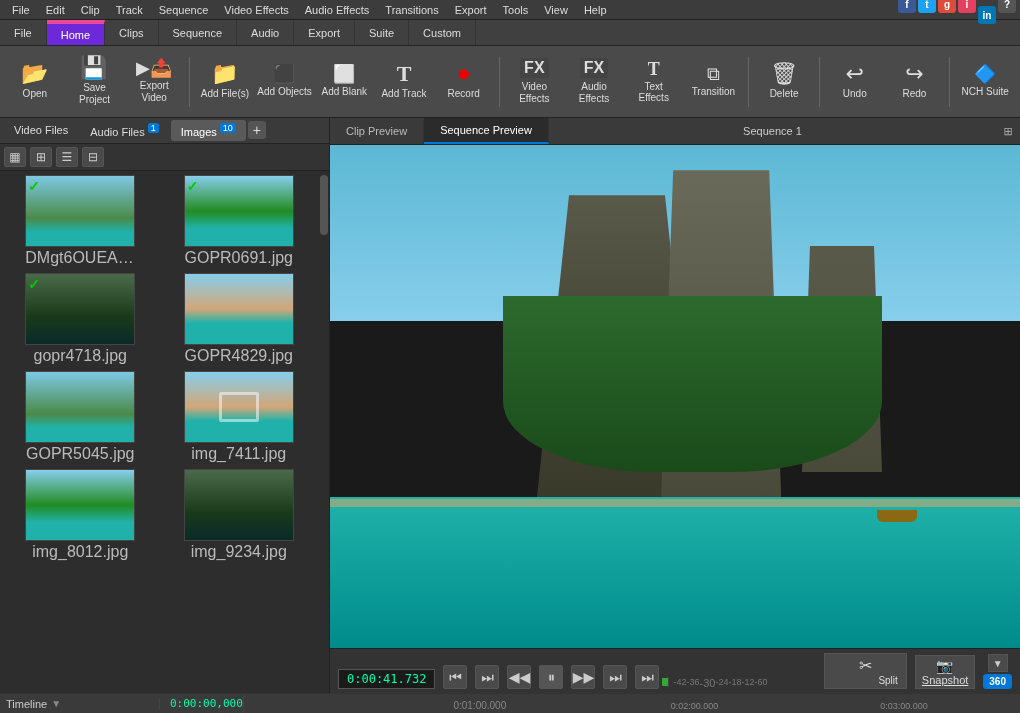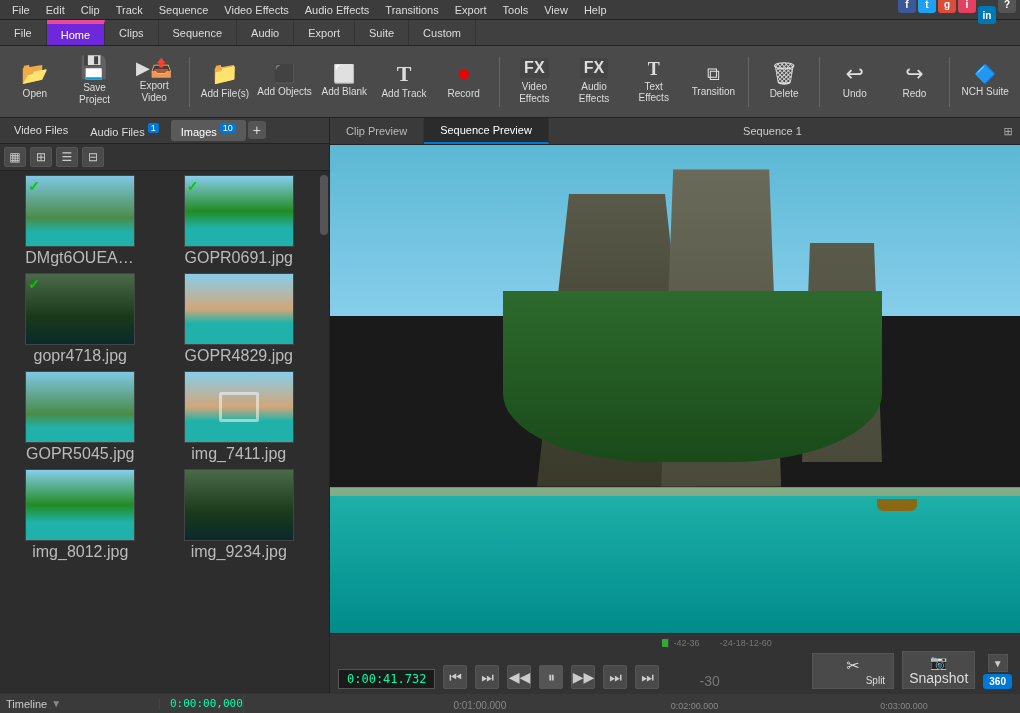--- a/index.html
+++ b/index.html
@@ -290,35 +290,35 @@
       <div class="transport-btn">⏭</div>
       <div class="transport-btn">⏭</div>
       <div style="flex:1; display:flex; flex-direction:row; gap:2px;">
         <div style="height:10px; background:#1a1a1a; border:1px solid #444; position:relative;">
           <div style="height:100%; width:75%; background:linear-gradient(90deg,#009900 0%,#cccc00 60%,#cc0000 100%);"></div>
           <div style="position:absolute;top:0;right:20%;bottom:0;width:6px;background:#33aa33;border-radius:1px;"></div>
         </div>
         <div style="display:flex; justify-content:space-between; padding:0 2px;">
           <span style="font-size:9px;color:#777;">-42</span>
           <span style="font-size:9px;color:#777;">-36</span>
-          <span style="font-size:14px;color:#777;margin-top:35px;">-30</span>
+          <span style="font-size:11px;color:#777;">-30</span>
           <span style="font-size:9px;color:#777;">-24</span>
           <span style="font-size:9px;color:#777;">-18</span>
           <span style="font-size:9px;color:#777;">-12</span>
           <span style="font-size:9px;color:#777;">-6</span>
           <span style="font-size:9px;color:#777;">0</span>
         </div>
       </div>
       <div class="split-btn">
         <span style="font-size:16px;">✂</span>
         <span style="font-size:10px;padding-left:45px;">Split</span>
       </div>
       <div class="snap-btn">
         <span style="font-size:14px;">📷</span>
-        <span style="font-size:14px;">Snapshot</span>
+        <span style="font-size:11px;text-decoration:underline;">Snapshot</span>
       </div>
       <div style="display:flex;flex-direction:column;gap:2px;align-items:center;">
         <div style="background:#4a4a4a;border:1px solid #555;padding:2px 4px;cursor:pointer;"><span style="font-size:10px;">▼</span></div>
         <div class="badge-360">360</div>
       </div>
     </div>
   </div>
 </div>
 
 <div class="timeline-area">

